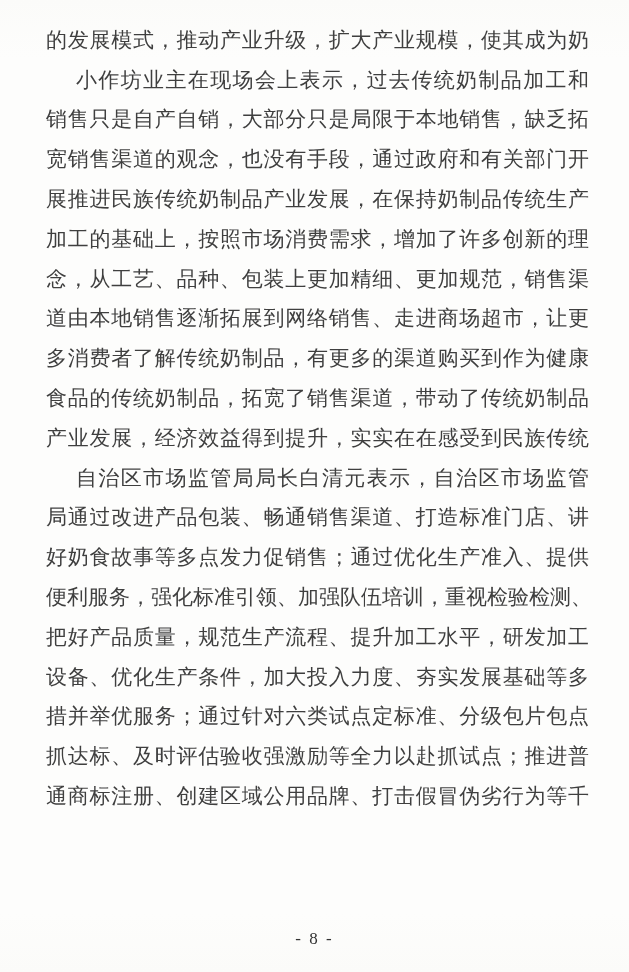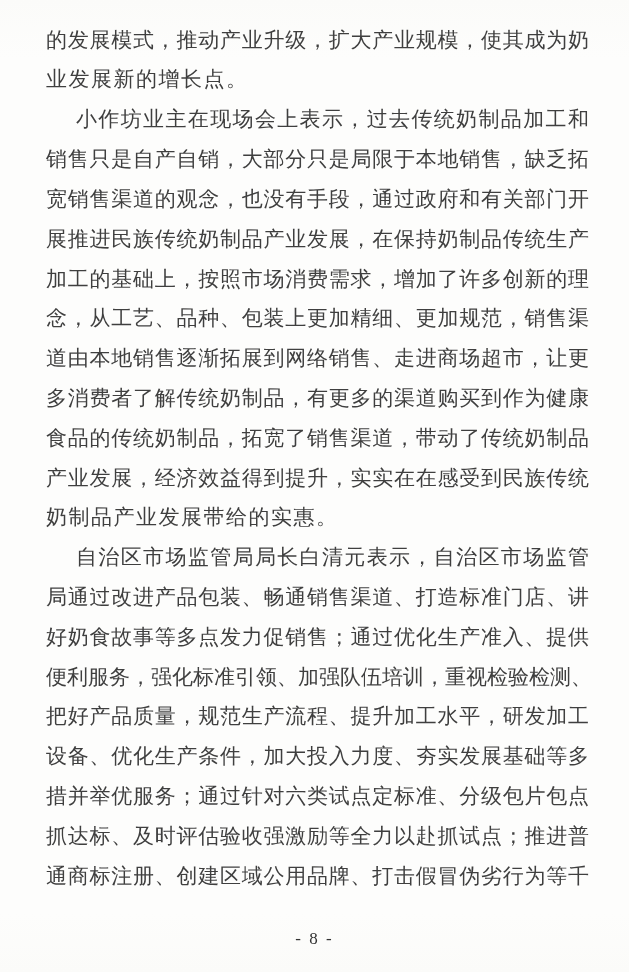--- a/index.html
+++ b/index.html
@@ -44,33 +44,31 @@
     color:#333333;
   }
 </style>
 </head>
 <body>
 
 <div class="page">
   <div class="text-block">
 
     <div class="line jline"><span>的</span><span>发</span><span>展</span><span>模</span><span>式</span><span>，</span><span>推</span><span>动</span><span>产</span><span>业</span><span>升</span><span>级</span><span>，</span><span>扩</span><span>大</span><span>产</span><span>业</span><span>规</span><span>模</span><span>，</span><span>使</span><span>其</span><span>成</span><span>为</span><span>奶</span></div>
-    <div class="line short">业发展新的增长点。</div>
 
     <div class="line jline indent"><span>小</span><span>作</span><span>坊</span><span>业</span><span>主</span><span>在</span><span>现</span><span>场</span><span>会</span><span>上</span><span>表</span><span>示</span><span>，</span><span>过</span><span>去</span><span>传</span><span>统</span><span>奶</span><span>制</span><span>品</span><span>加</span><span>工</span><span>和</span></div>
     <div class="line jline"><span>销</span><span>售</span><span>只</span><span>是</span><span>自</span><span>产</span><span>自</span><span>销</span><span>，</span><span>大</span><span>部</span><span>分</span><span>只</span><span>是</span><span>局</span><span>限</span><span>于</span><span>本</span><span>地</span><span>销</span><span>售</span><span>，</span><span>缺</span><span>乏</span><span>拓</span></div>
     <div class="line jline"><span>宽</span><span>销</span><span>售</span><span>渠</span><span>道</span><span>的</span><span>观</span><span>念</span><span>，</span><span>也</span><span>没</span><span>有</span><span>手</span><span>段</span><span>，</span><span>通</span><span>过</span><span>政</span><span>府</span><span>和</span><span>有</span><span>关</span><span>部</span><span>门</span><span>开</span></div>
     <div class="line jline"><span>展</span><span>推</span><span>进</span><span>民</span><span>族</span><span>传</span><span>统</span><span>奶</span><span>制</span><span>品</span><span>产</span><span>业</span><span>发</span><span>展</span><span>，</span><span>在</span><span>保</span><span>持</span><span>奶</span><span>制</span><span>品</span><span>传</span><span>统</span><span>生</span><span>产</span></div>
     <div class="line jline"><span>加</span><span>工</span><span>的</span><span>基</span><span>础</span><span>上</span><span>，</span><span>按</span><span>照</span><span>市</span><span>场</span><span>消</span><span>费</span><span>需</span><span>求</span><span>，</span><span>增</span><span>加</span><span>了</span><span>许</span><span>多</span><span>创</span><span>新</span><span>的</span><span>理</span></div>
     <div class="line jline"><span>念</span><span>，</span><span>从</span><span>工</span><span>艺</span><span>、</span><span>品</span><span>种</span><span>、</span><span>包</span><span>装</span><span>上</span><span>更</span><span>加</span><span>精</span><span>细</span><span>、</span><span>更</span><span>加</span><span>规</span><span>范</span><span>，</span><span>销</span><span>售</span><span>渠</span></div>
     <div class="line jline"><span>道</span><span>由</span><span>本</span><span>地</span><span>销</span><span>售</span><span>逐</span><span>渐</span><span>拓</span><span>展</span><span>到</span><span>网</span><span>络</span><span>销</span><span>售</span><span>、</span><span>走</span><span>进</span><span>商</span><span>场</span><span>超</span><span>市</span><span>，</span><span>让</span><span>更</span></div>
     <div class="line jline"><span>多</span><span>消</span><span>费</span><span>者</span><span>了</span><span>解</span><span>传</span><span>统</span><span>奶</span><span>制</span><span>品</span><span>，</span><span>有</span><span>更</span><span>多</span><span>的</span><span>渠</span><span>道</span><span>购</span><span>买</span><span>到</span><span>作</span><span>为</span><span>健</span><span>康</span></div>
     <div class="line jline"><span>食</span><span>品</span><span>的</span><span>传</span><span>统</span><span>奶</span><span>制</span><span>品</span><span>，</span><span>拓</span><span>宽</span><span>了</span><span>销</span><span>售</span><span>渠</span><span>道</span><span>，</span><span>带</span><span>动</span><span>了</span><span>传</span><span>统</span><span>奶</span><span>制</span><span>品</span></div>
     <div class="line jline"><span>产</span><span>业</span><span>发</span><span>展</span><span>，</span><span>经</span><span>济</span><span>效</span><span>益</span><span>得</span><span>到</span><span>提</span><span>升</span><span>，</span><span>实</span><span>实</span><span>在</span><span>在</span><span>感</span><span>受</span><span>到</span><span>民</span><span>族</span><span>传</span><span>统</span></div>
-    <div class="line short">奶制品产业发展带给的实惠。</div>
 
     <div class="line jline indent"><span>自</span><span>治</span><span>区</span><span>市</span><span>场</span><span>监</span><span>管</span><span>局</span><span>局</span><span>长</span><span>白</span><span>清</span><span>元</span><span>表</span><span>示</span><span>，</span><span>自</span><span>治</span><span>区</span><span>市</span><span>场</span><span>监</span><span>管</span></div>
     <div class="line jline"><span>局</span><span>通</span><span>过</span><span>改</span><span>进</span><span>产</span><span>品</span><span>包</span><span>装</span><span>、</span><span>畅</span><span>通</span><span>销</span><span>售</span><span>渠</span><span>道</span><span>、</span><span>打</span><span>造</span><span>标</span><span>准</span><span>门</span><span>店</span><span>、</span><span>讲</span></div>
     <div class="line jline"><span>好</span><span>奶</span><span>食</span><span>故</span><span>事</span><span>等</span><span>多</span><span>点</span><span>发</span><span>力</span><span>促</span><span>销</span><span>售</span><span>；</span><span>通</span><span>过</span><span>优</span><span>化</span><span>生</span><span>产</span><span>准</span><span>入</span><span>、</span><span>提</span><span>供</span></div>
     <div class="line jline"><span>便</span><span>利</span><span>服</span><span>务</span><span>，</span><span>强</span><span>化</span><span>标</span><span>准</span><span>引</span><span>领</span><span>、</span><span>加</span><span>强</span><span>队</span><span>伍</span><span>培</span><span>训</span><span>，</span><span>重</span><span>视</span><span>检</span><span>验</span><span>检</span><span>测</span><span>、</span></div>
     <div class="line jline"><span>把</span><span>好</span><span>产</span><span>品</span><span>质</span><span>量</span><span>，</span><span>规</span><span>范</span><span>生</span><span>产</span><span>流</span><span>程</span><span>、</span><span>提</span><span>升</span><span>加</span><span>工</span><span>水</span><span>平</span><span>，</span><span>研</span><span>发</span><span>加</span><span>工</span></div>
     <div class="line jline"><span>设</span><span>备</span><span>、</span><span>优</span><span>化</span><span>生</span><span>产</span><span>条</span><span>件</span><span>，</span><span>加</span><span>大</span><span>投</span><span>入</span><span>力</span><span>度</span><span>、</span><span>夯</span><span>实</span><span>发</span><span>展</span><span>基</span><span>础</span><span>等</span><span>多</span></div>
     <div class="line jline"><span>措</span><span>并</span><span>举</span><span>优</span><span>服</span><span>务</span><span>；</span><span>通</span><span>过</span><span>针</span><span>对</span><span>六</span><span>类</span><span>试</span><span>点</span><span>定</span><span>标</span><span>准</span><span>、</span><span>分</span><span>级</span><span>包</span><span>片</span><span>包</span><span>点</span></div>
     <div class="line jline"><span>抓</span><span>达</span><span>标</span><span>、</span><span>及</span><span>时</span><span>评</span><span>估</span><span>验</span><span>收</span><span>强</span><span>激</span><span>励</span><span>等</span><span>全</span><span>力</span><span>以</span><span>赴</span><span>抓</span><span>试</span><span>点</span><span>；</span><span>推</span><span>进</span><span>普</span></div>
     <div class="line jline"><span>通</span><span>商</span><span>标</span><span>注</span><span>册</span><span>、</span><span>创</span><span>建</span><span>区</span><span>域</span><span>公</span><span>用</span><span>品</span><span>牌</span><span>、</span><span>打</span><span>击</span><span>假</span><span>冒</span><span>伪</span><span>劣</span><span>行</span><span>为</span><span>等</span><span>千</span></div>

